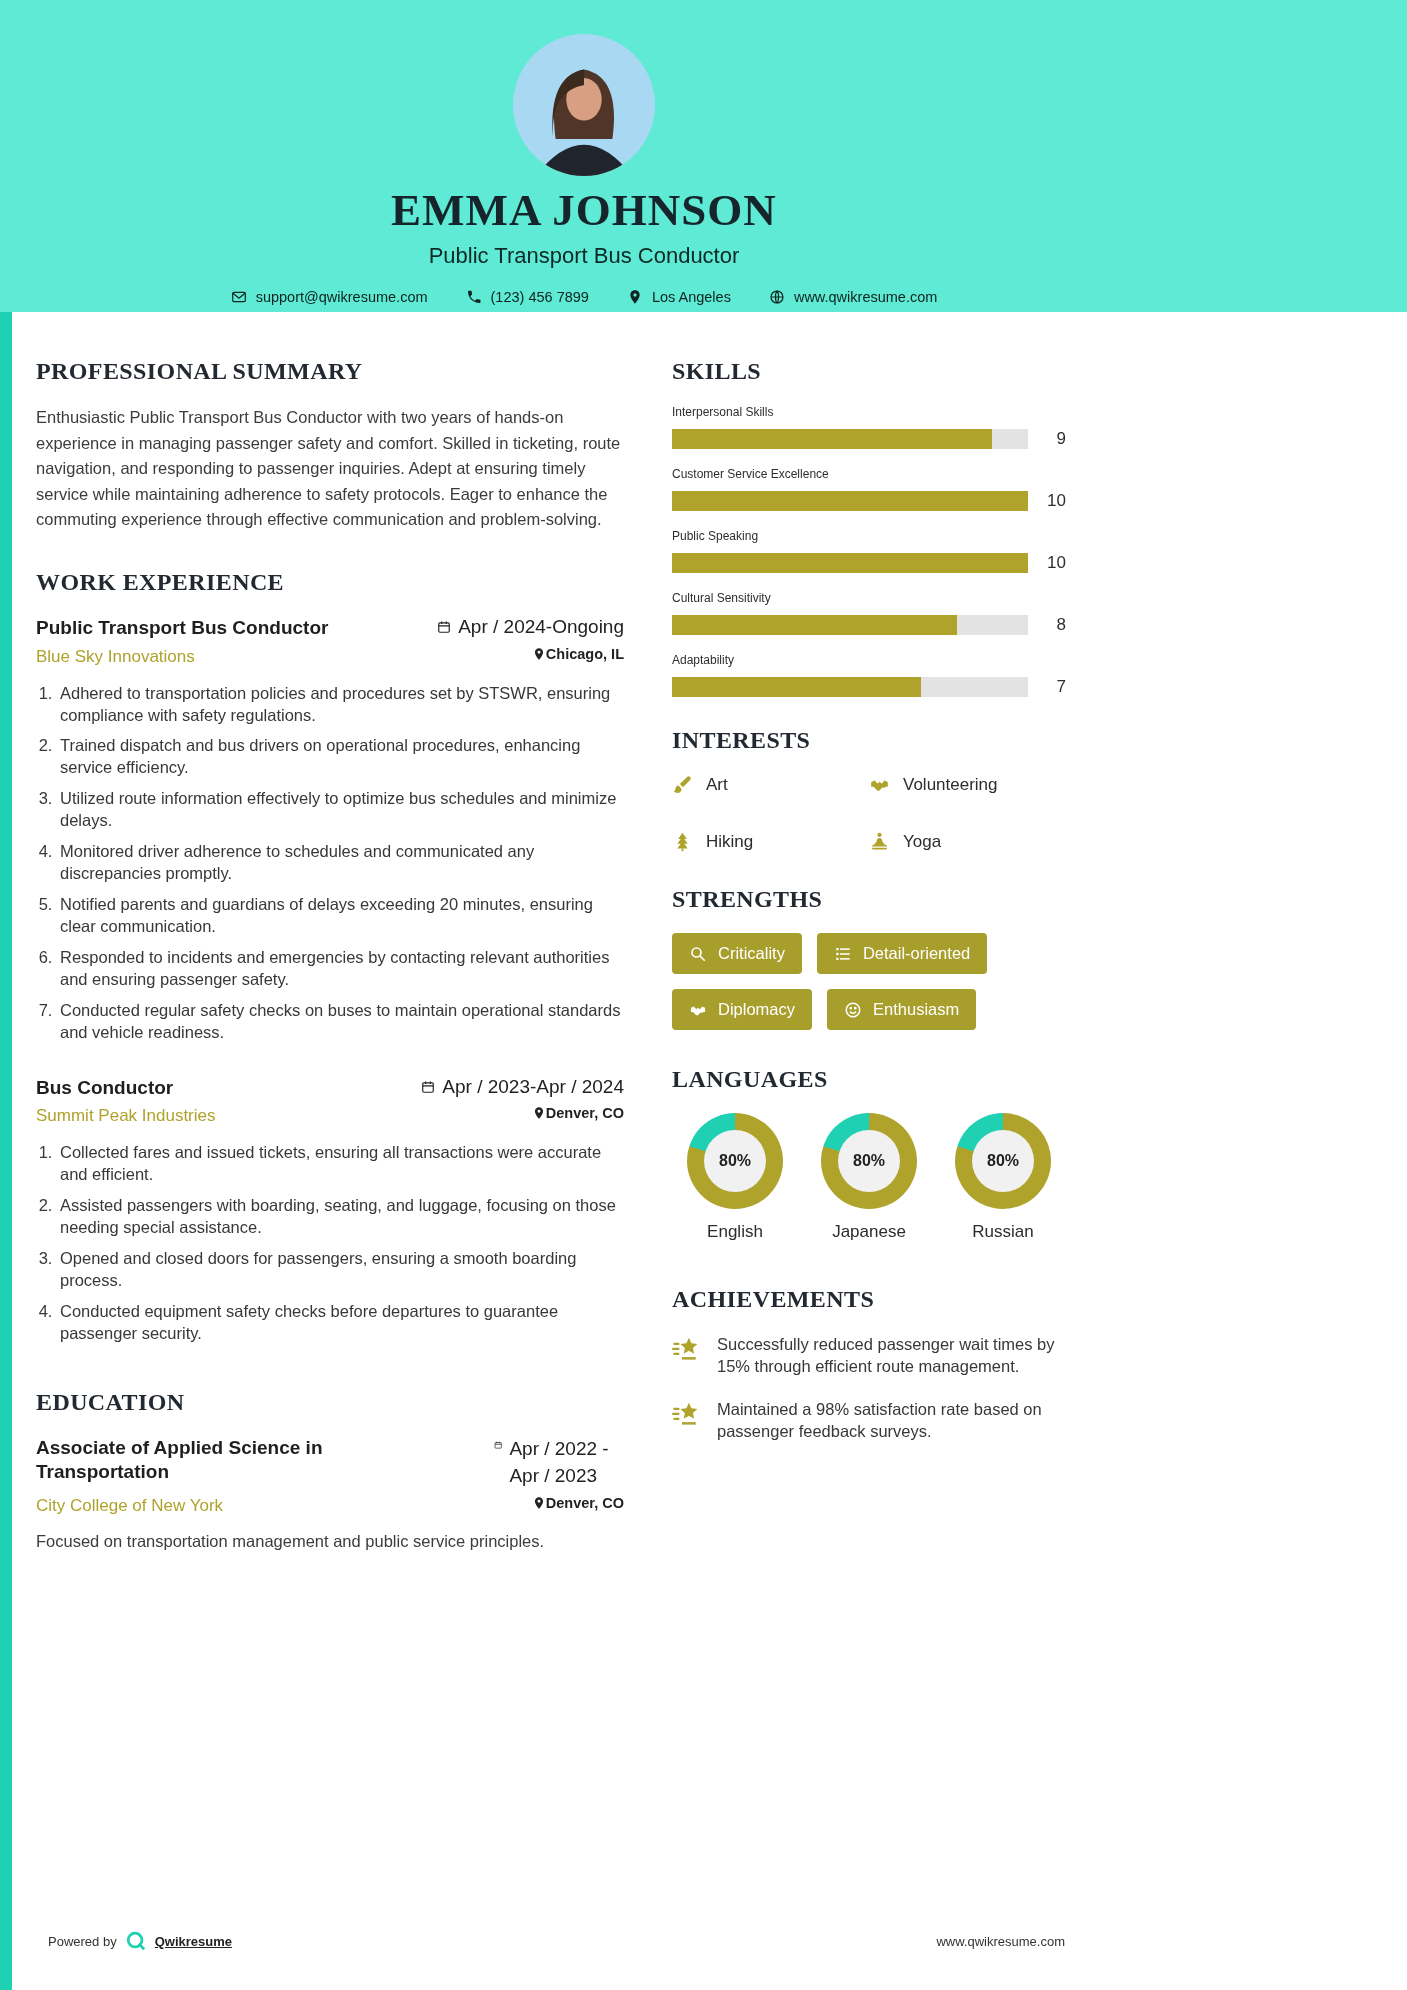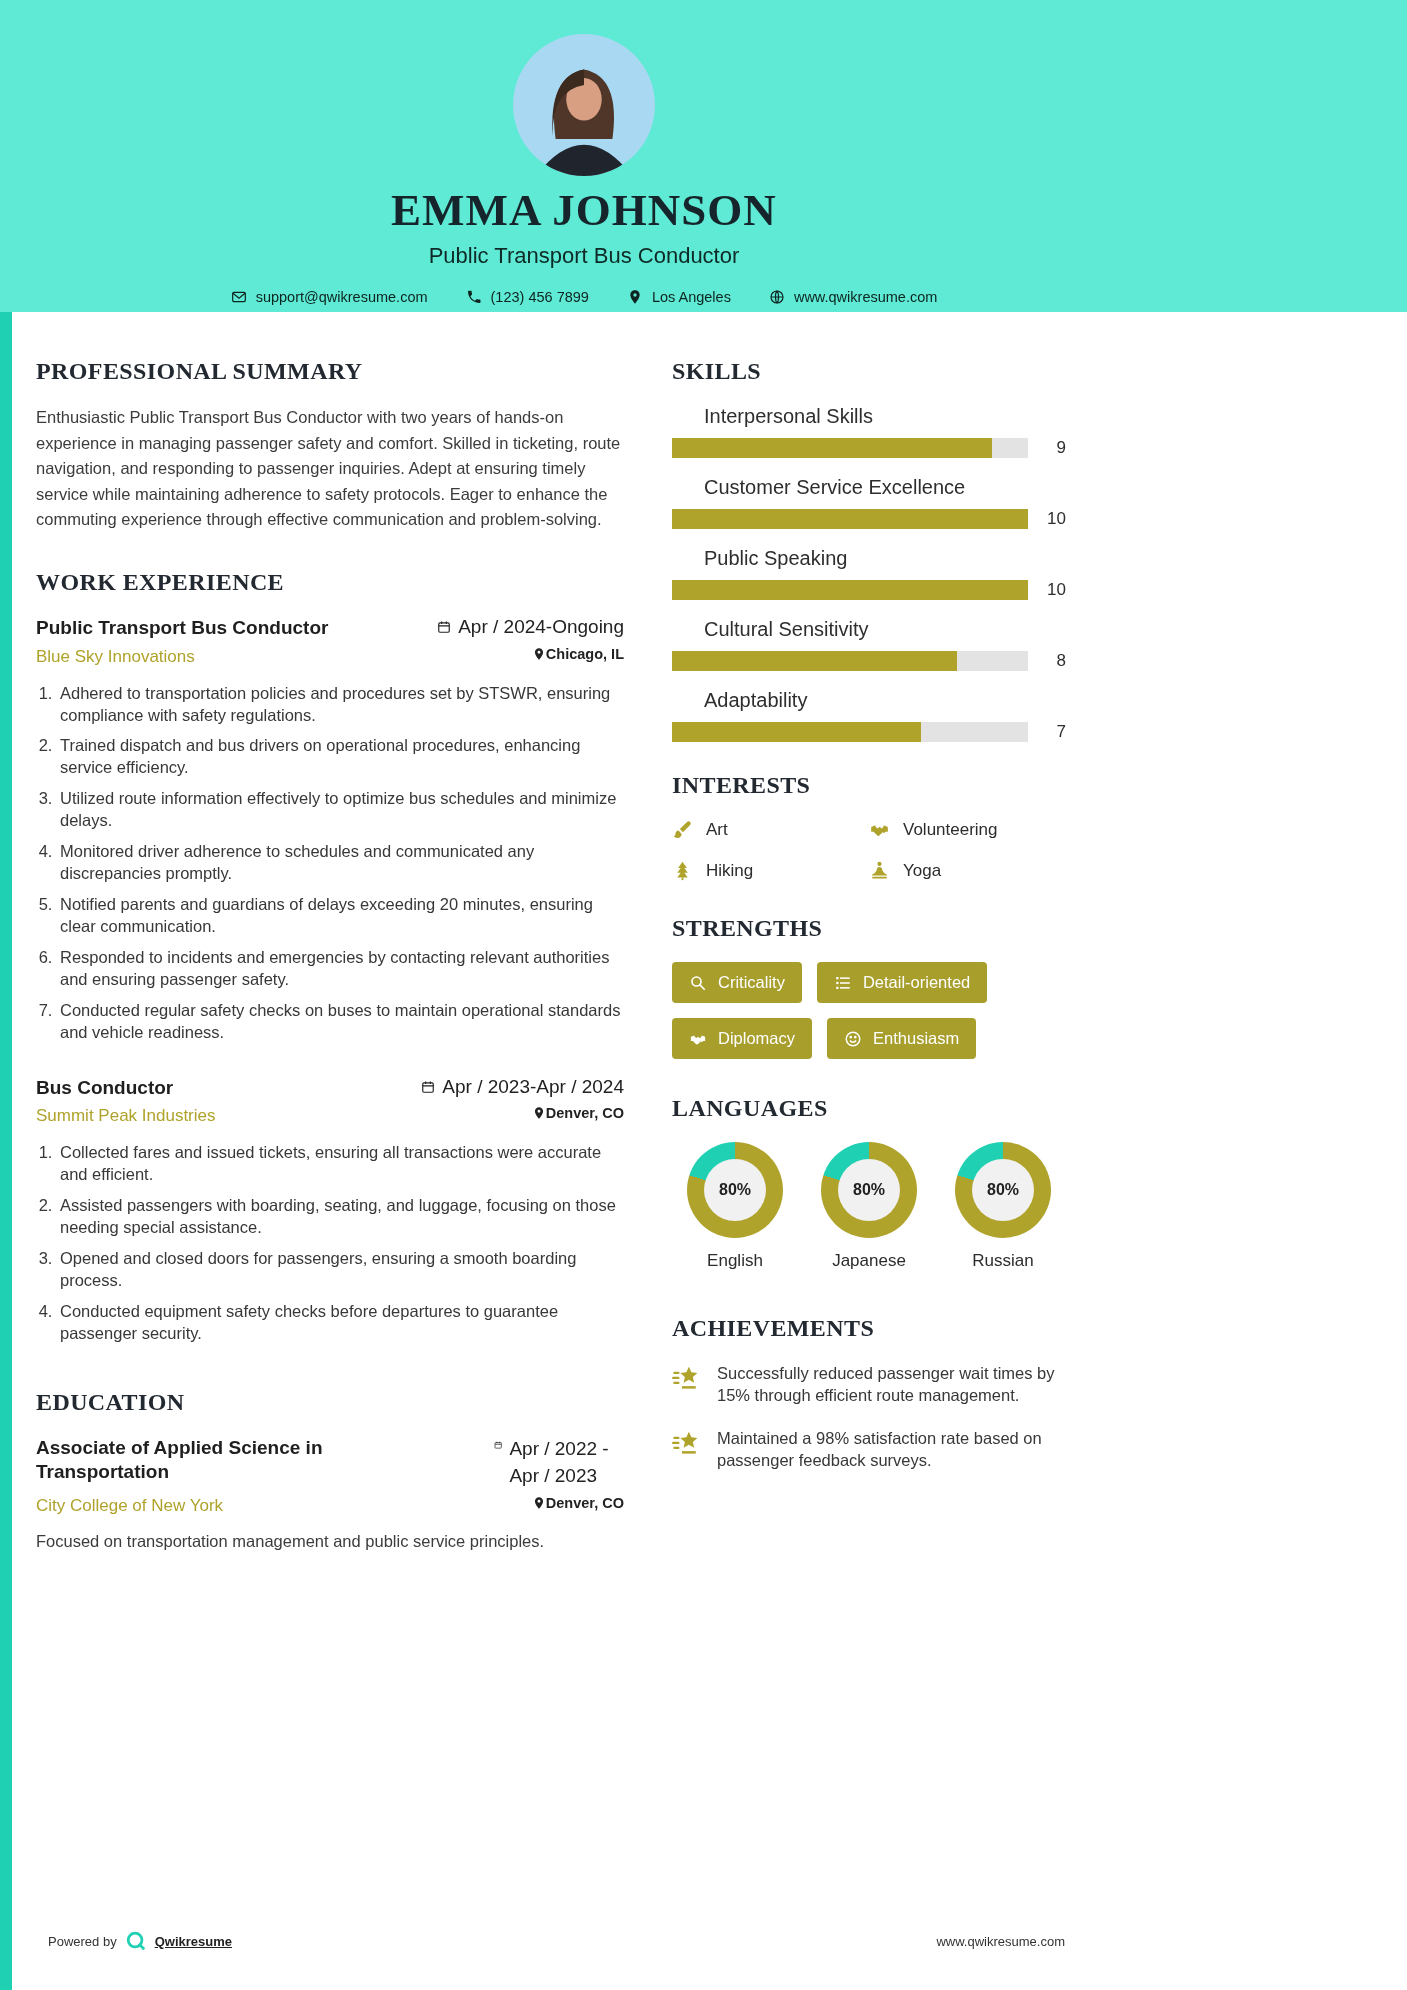--- a/index.html
+++ b/index.html
@@ -53,27 +53,27 @@
   .job-company { font-size: 17px; color: #afa32b; margin-top: 7px; }
   .job-loc { font-size: 14.5px; font-weight: bold; color: #222; display:flex; gap:0; align-items:center; margin-top: 6px; white-space:nowrap; }
   .job ol { margin: 16px 0 0; padding-left: 21px; font-size: 16.5px; color: #383838; line-height: 1.33; }
   .job ol li { margin-bottom: 9px; padding-left: 3px; }
   
   .edu-dates { font-size: 19px; color:#222; display:flex; gap:7px; align-items:flex-start; width: 130px; }
   .edu-dates .dtxt { line-height: 1.4; }
   .edu-desc { font-size: 16.5px; color:#3c3c3c; margin-top: 16px; }
   
   .skill { margin-bottom: 18px; }
-  .skill-label { font-size: 20px; color: #2e2e2e; margin-bottom: 10px; margin-left: 32px; }
+  .skill-label { font-size: 12px; color: #2e2e2e; margin-bottom: 10px; }
   .skill-row { display: flex; align-items: center; gap: 12px; }
   .skill-track { flex: 1; height: 20px; background: #e3e3e3; }
   .skill-fill { height: 100%; background: #afa32b; }
   .skill-score { width: 26px; font-size: 17px; color: #2e2e2e; text-align: right; }
   
-  .interests { display: grid; grid-template-columns: 1fr 1fr; row-gap: 20px; margin-bottom: 34px; }
+  .interests { display: grid; grid-template-columns: 1fr 1fr; row-gap: 36px; margin-bottom: 34px; }
   .interest { display: flex; align-items: center; gap: 13px; font-size: 17px; color: #2c2c2c; }
   .interest svg { width: 21px; height: 21px; fill: #afa32b; }
   
   .strengths { display: flex; flex-wrap: wrap; gap: 15px; margin-bottom: 36px; }
   .strength {
     display: inline-flex; align-items: center; gap: 11px;
     background: #a89e2b; color: #fff; font-size: 16.5px;
     padding: 11px 17px; border-radius: 4px;
   }
   .strength svg { width: 18px; height: 18px; }

